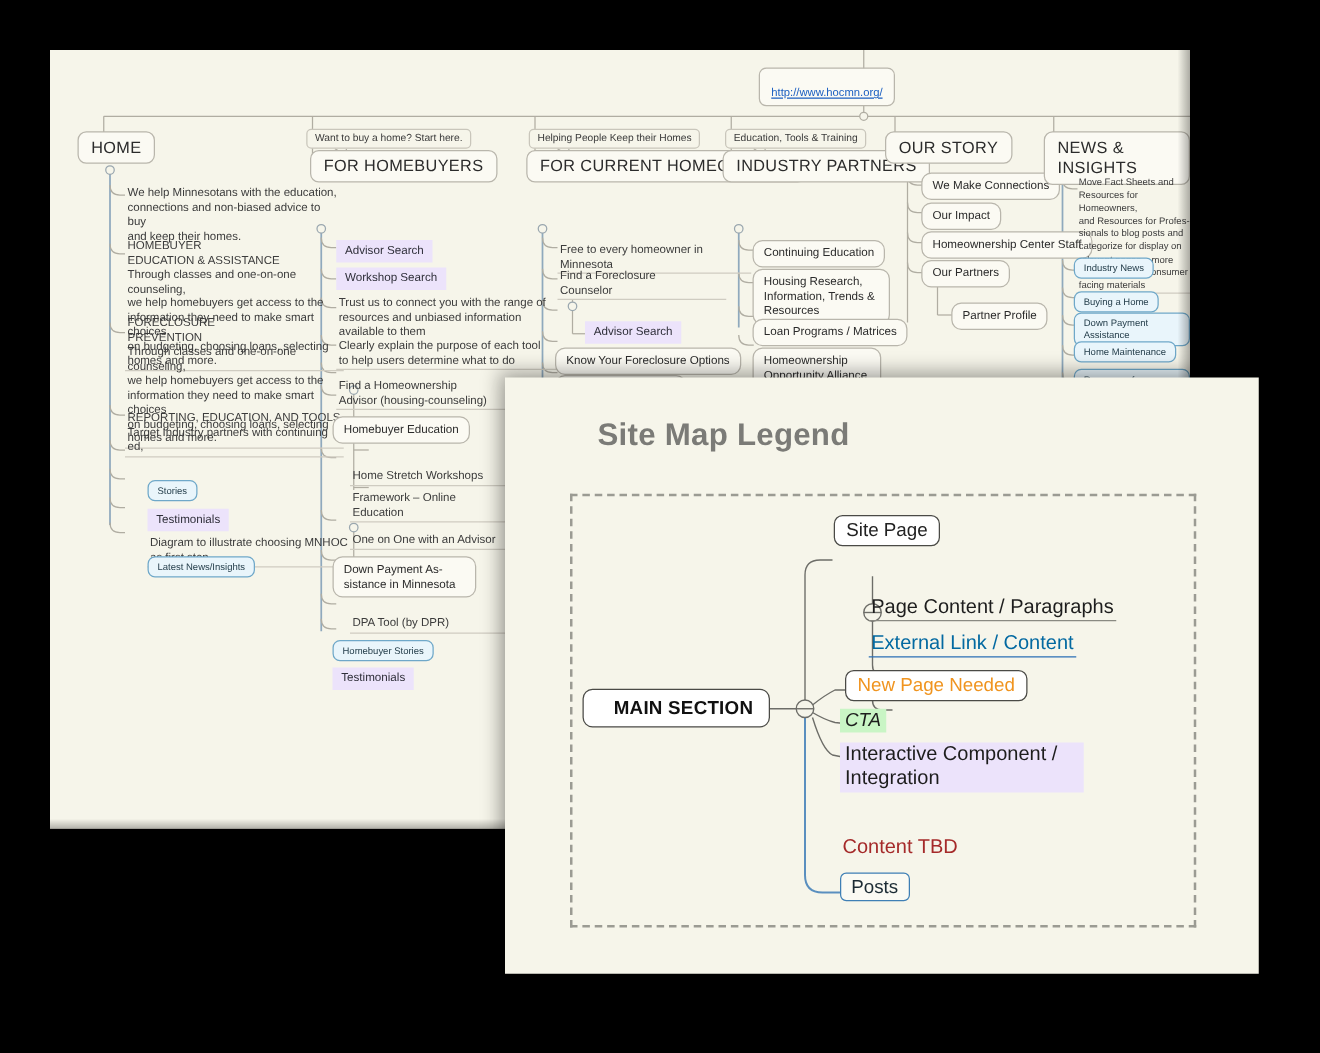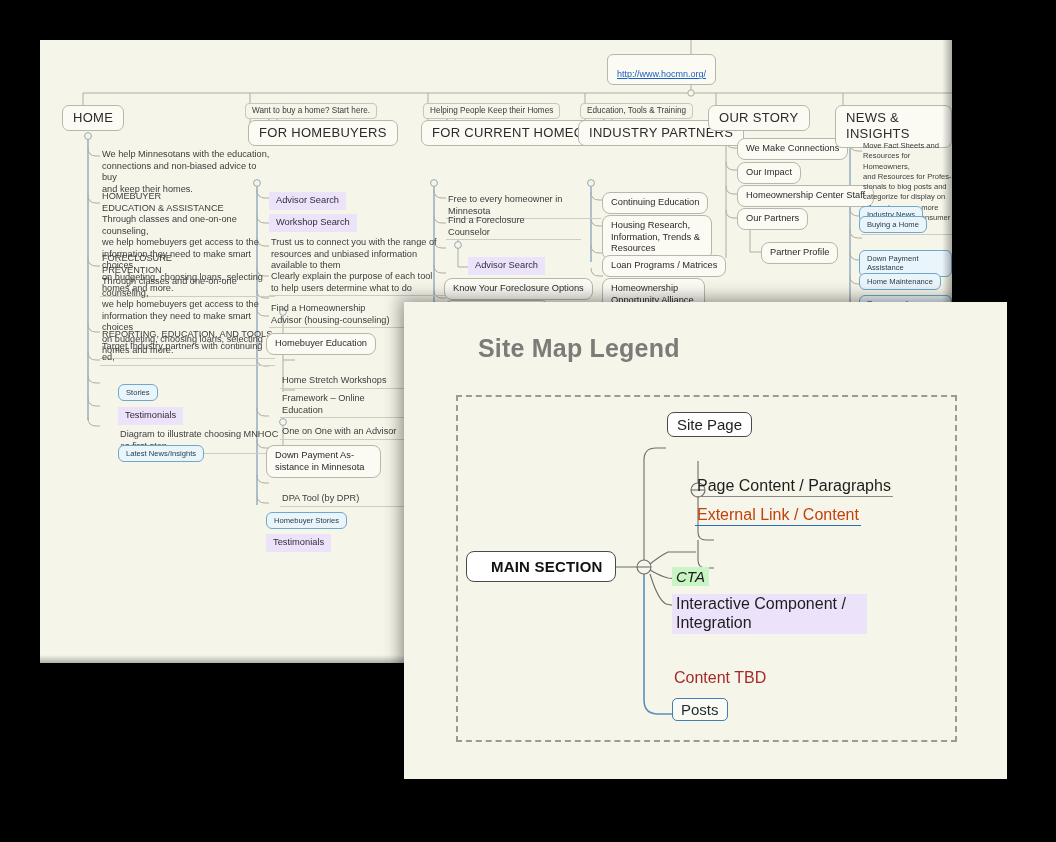--- a/index.html
+++ b/index.html
@@ -89,21 +89,21 @@
   }
   .l-newpage{
     border:1px solid #4a4a46;border-radius:7px;background:#fff;
     font-size:15px;color:#f0941f;padding:3px 9px;
   }
   .l-posts{
     border:1px solid #3f7fb5;border-radius:5px;background:#fbfaf3;
     font-size:15px;color:#1b2a33;padding:2px 8px;
   }
   .l-pagecontent{font-size:16px;color:#1d1d1d;border-bottom:1px solid #8a8a82;padding:0 2px 1px;}
-  .l-external{font-size:16px;color:#c2410c;border-bottom:1px solid #2b6fb5;padding:0 2px 1px;}
+  .l-external{font-size:16px;color:#0369a1;border-bottom:1px solid #2b6fb5;padding:0 2px 1px;}
   .l-cta{font-size:15px;color:#1d1d1d;background:#c9f5c5;padding:1px 4px;}
   .l-interactive{font-size:16px;color:#1d1d1d;background:#ece3fb;padding:1px 4px;line-height:1.18;}
   .l-download{font-size:16px;color:#1d1d1d;background:#d5f7fb;padding:1px 4px;}
   .l-tbd{font-size:16px;color:#a52a2a;padding:1px 2px;}
 </style>
 </head>
 <body>
 
 <div id="sitemap-canvas">
   <div class="smap">
@@ -314,21 +314,21 @@
     <div class="node pill major" style="left:795px;top:65px;"><span>NEWS &amp; INSIGHTS</span></div>
     <div class="node plain small underlined" style="left:821px;top:100px;width:96px;">Move Fact Sheets and
 Resources for Homeowners,
 and Resources for Profes-
 sionals to blog posts and
 categorize for display on
 relevant pages – more
 infographics for consumer
 facing materials</div>
     <div class="node bluebox" style="left:819px;top:166px;">Industry News</div>
-    <div class="node bluebox" style="left:819px;top:176px;">Buying a Home</div>
+    <div class="node bluebox" style="left:819px;top:193px;">Buying a Home</div>
     <div class="node bluebox" style="left:819px;top:210px;">Down Payment Assistance</div>
     <div class="node bluebox" style="left:819px;top:233px;">Home Maintenance</div>
     <div class="node bluebox" style="left:819px;top:255px;">Resources for Homeowners</div>
 
   </div>
   <div class="shadow-r"></div>
   <div class="shadow-b"></div>
 </div>
 
 <div id="legend-panel">
@@ -357,18 +357,19 @@
       <path d="M240,268 L240,398 q0,14 14,14 L292,412"></path>
     </g>
     <circle cx="240" cy="265" r="7" fill="#f6f5ea" stroke="#6d6d68" stroke-width="1.1"></circle>
     <path d="M233,265 L247,265" stroke="#6d6d68" stroke-width="1.1"></path>
   </svg>
 
   <div class="lnode l-main" style="left:62px;top:249px;padding-left:24px;">MAIN SECTION</div>
   <div class="lnode l-sitepage" style="left:263px;top:110px;">Site Page</div>
   <div class="lnode l-pagecontent" style="left:291px;top:175px;">Page Content / Paragraphs</div>
   <div class="lnode l-external" style="left:291px;top:204px;">External Link / Content</div>
+  <div class="lnode l-newpage" style="left:272px;top:234px;">New Page Needed</div>
   <div class="lnode l-cta" style="left:268px;top:265px;font-style:italic;">CTA</div>
   <div class="lnode l-interactive" style="left:268px;top:292px;width:195px;">Interactive Component /
 Integration</div>
   <div class="lnode l-tbd" style="left:268px;top:366px;">Content TBD</div>
   <div class="lnode l-posts" style="left:268px;top:396px;">Posts</div>
 </div>
 
 </body></html>

